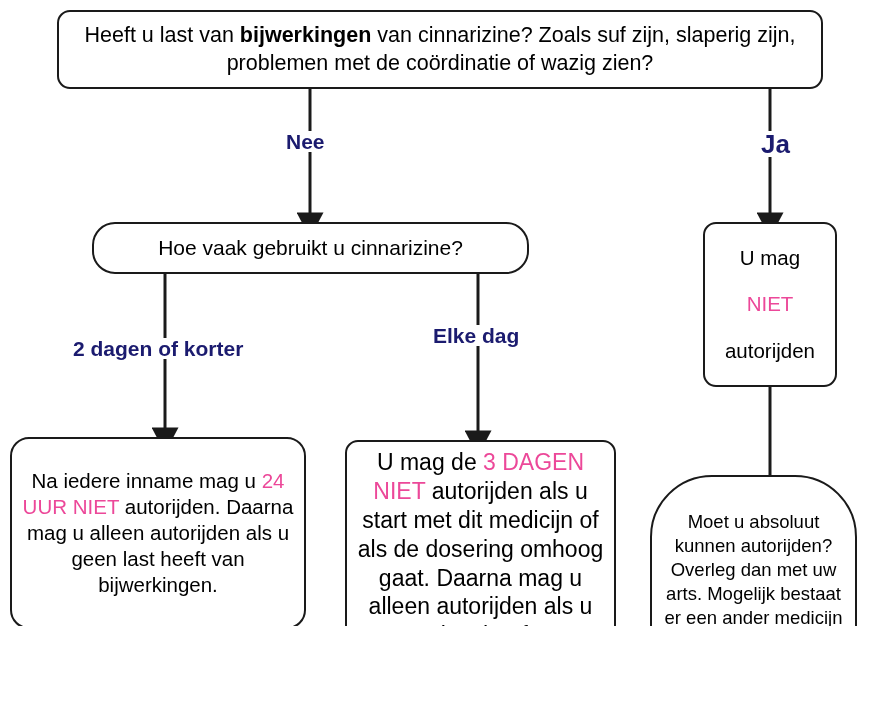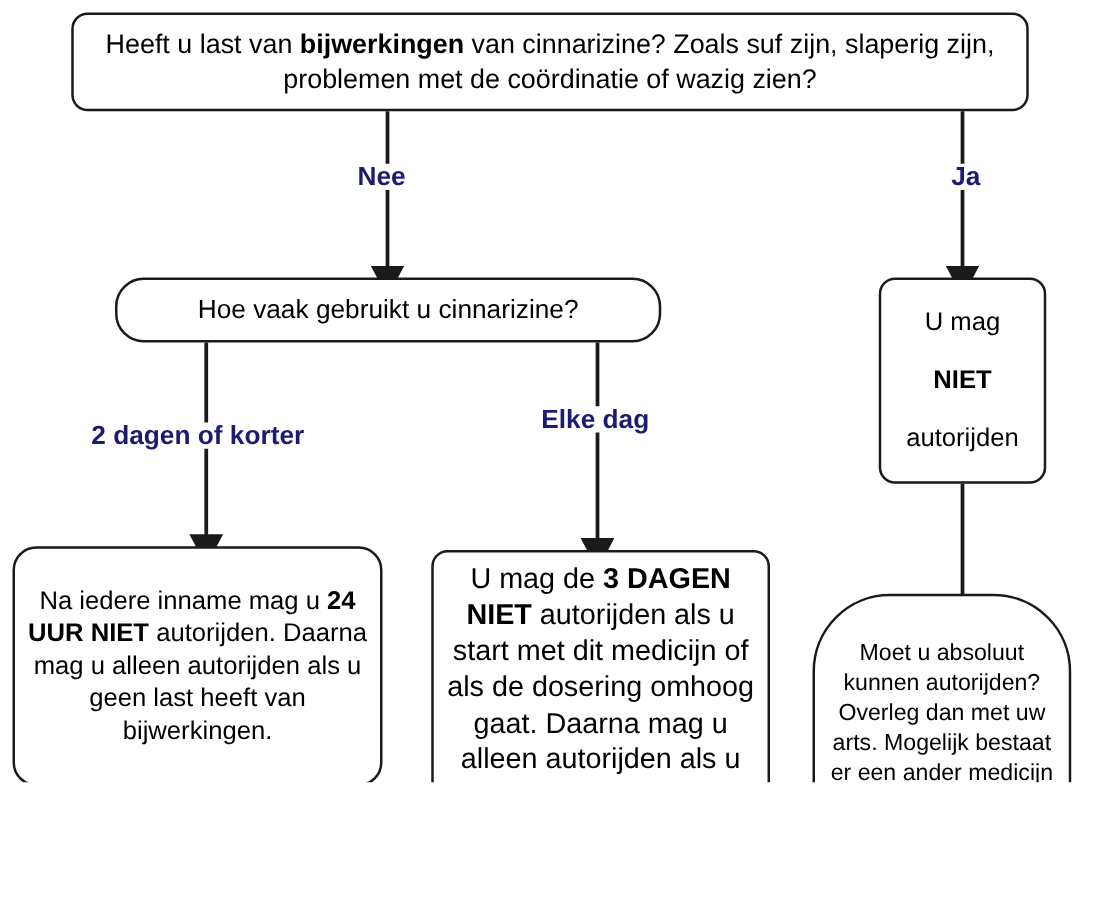--- a/index.html
+++ b/index.html
@@ -97,40 +97,40 @@
   }
   .node-outcome-right .inner {
     line-height: 1.0;
   }
   .node-outcome-right .spacer {
     display: block;
     height: 26px;
   }
   
   .warn {
-    color: #000000;
-    font-weight: bold;
+    color: #ec4899;
+    font-weight: normal;
   }
   .strongtxt {
     font-weight: bold;
     color: #000000;
   }
   
   .edge-label {
     position: absolute;
     color: #1b1b6f;
     font-weight: bold;
     white-space: nowrap;
     background: #ffffff;
     padding: 0 5px;
     font-size: 20.5px;
     line-height: 1;
   }
   .edge-label-nee  { left: 281px; top: 131px; font-size: 21px; }
-  .edge-label-ja   { left: 756px; top: 131px; font-size: 21px; }
+  .edge-label-ja   { left: 756px; top: 131px; font-size: 26px; }
   .edge-label-short{ left: 68px;  top: 338px; font-size: 21px; }
   .edge-label-daily{ left: 428px; top: 325px; font-size: 21px; }
 </style>
 </head>
 <body>
 
 <div id="chart-root">
 
   <svg id="connectors" viewBox="0 0 875 718">
     <defs>

